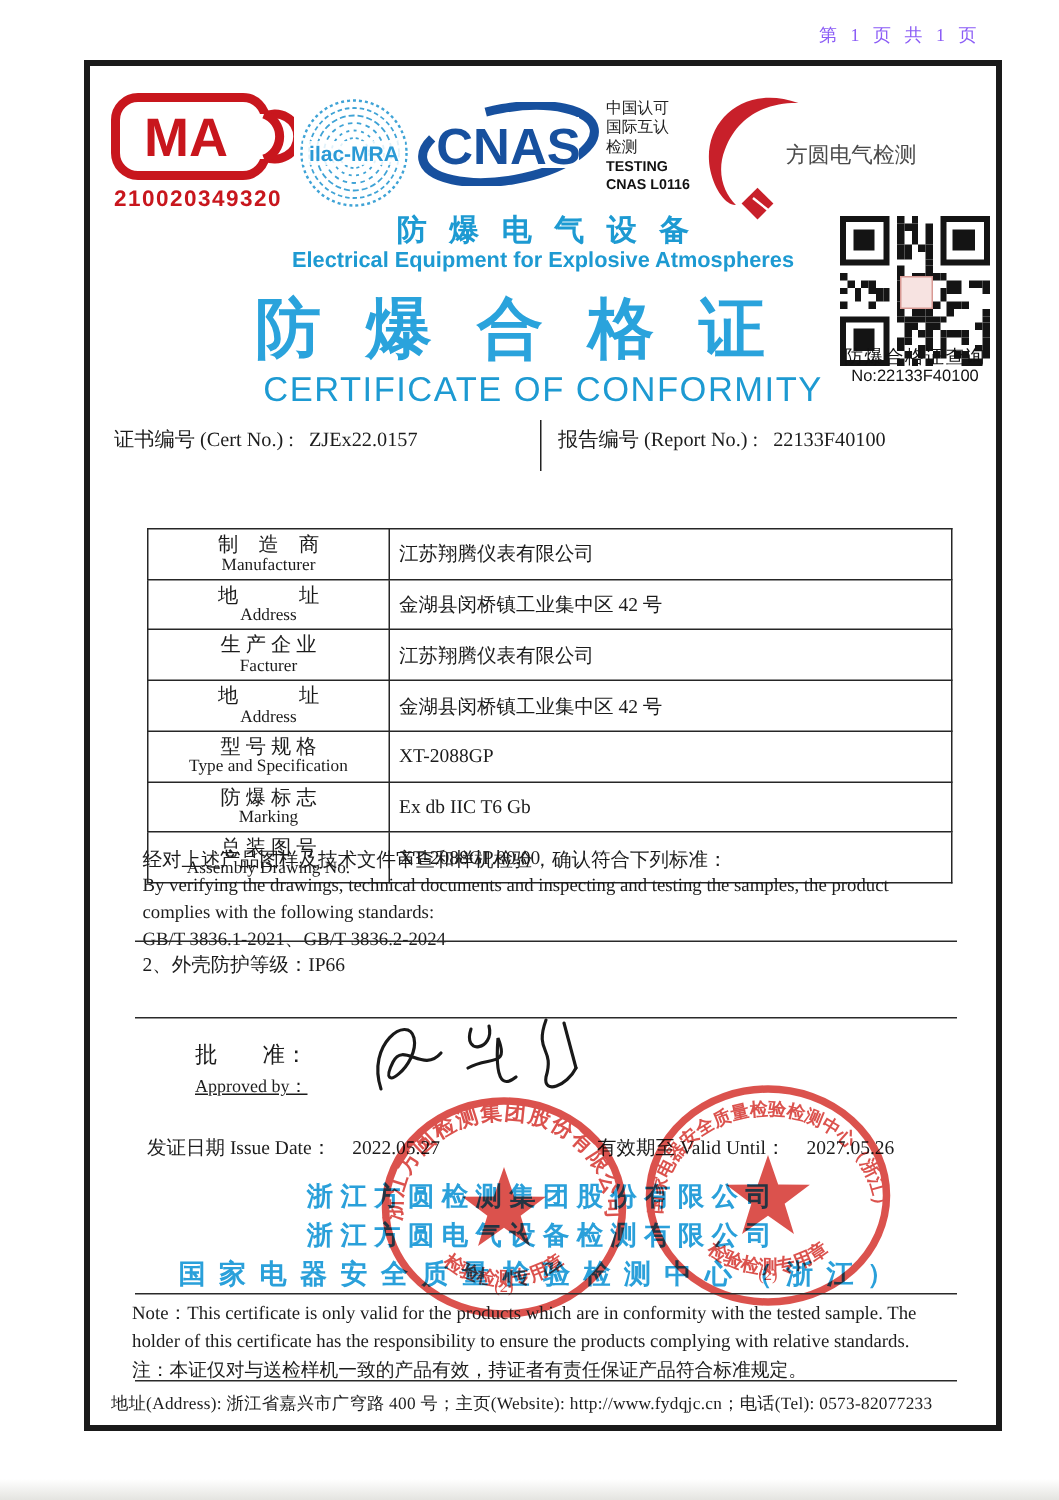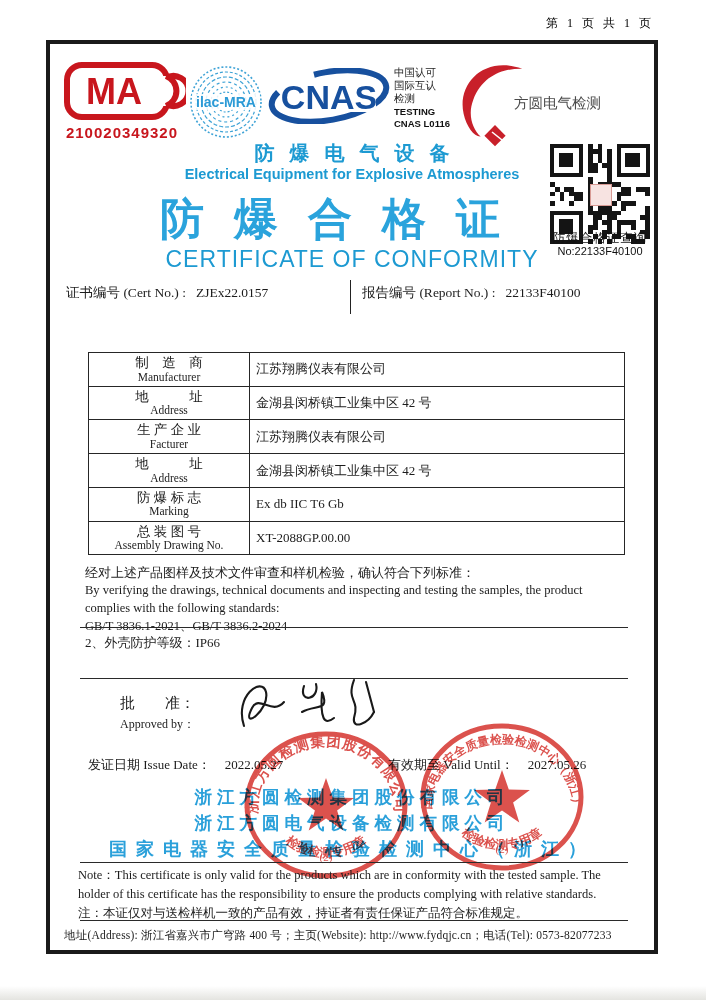--- a/index.html
+++ b/index.html
@@ -3,23 +3,23 @@
 <meta charset="utf-8">
 <style>
   html,body{margin:0;padding:0;}
   body{
     width:706px;height:1000px;position:relative;background:#ffffff;
     font-family:"Liberation Serif","DejaVu Serif",serif;color:#1c1c1c;
     overflow:hidden;
   }
   .abs{position:absolute;}
   
-  .page-num{top:15px;right:52px;font-size:12px;color:#000000;letter-spacing:3px;}
-  
-  .frame{left:46px;top:40px;width:604px;height:906px;border:4px solid #1a1a1a;background:#fff;}
+  .page-num{top:15px;right:52px;font-size:12px;color:#8b5cf6;letter-spacing:3px;}
+  
+  .frame{left:56px;top:40px;width:604px;height:906px;border:4px solid #1a1a1a;background:#fff;}
   .scan-edge{left:0;bottom:0;width:706px;height:14px;background:linear-gradient(#ffffff,#e4e4e0);}
   
   .cma-num{left:10px;top:80px;width:124px;text-align:center;color:#c8161d;font-weight:bold;
     font-size:15px;font-family:"Liberation Sans",sans-serif;letter-spacing:1px;}
   .cnas-side{left:344px;top:22px;font-size:10.5px;line-height:13px;white-space:pre-line;
     font-family:"Liberation Sans",sans-serif;color:#222;}
   .cnas-sub{left:344px;top:62px;font-size:9.5px;line-height:12px;white-space:pre-line;
     font-family:"Liberation Sans",sans-serif;font-weight:bold;color:#111;}
   .fy-logo-text{font-family:"Liberation Sans",sans-serif;}
   
@@ -49,21 +49,21 @@
   .lab-cn{font-size:13.5px;display:block;}
   .lab-en{font-size:11.5px;display:block;}
   td.val{font-size:13px;padding-left:12px;}
   
   .statement{left:35px;top:520px;width:545px;font-size:12.5px;line-height:1.42;}
   .statement .cn{font-size:13px;}
   .hr{border-top:1.5px solid #2a2a2a;left:30px;width:548px;height:0;}
   .remarks{left:35px;top:588px;width:545px;font-size:13px;line-height:1.7;}
   
   .approve-cn{left:70px;top:650px;font-size:15px;}
-  .approve-en{left:70px;top:672px;font-size:12px;}
+  .approve-en{left:70px;top:672px;font-size:12px;text-decoration:underline;}
   
   .dates{left:38px;top:712px;width:545px;font-size:13px;}
   .d-right{position:absolute;left:300px;top:0;}
   .d-val{margin-left:14px;}
   
   .issuers{left:0;top:740px;width:604px;text-align:center;color:#2aa0da;font-weight:bold;}
   .iss-l12{font-size:17.5px;letter-spacing:5px;line-height:26px;}
   .iss-l3{font-size:18px;letter-spacing:9px;line-height:27px;}
   
   .stamp{mix-blend-mode:multiply;opacity:.85;}
@@ -299,20 +299,27 @@
       </tr>
       <tr>
         <td class="lab">
             <span class="lab-cn">地　　　址</span>
             <span class="lab-en">Address</span>
           </td>
         <td class="val">金湖县闵桥镇工业集中区 42 号</td>
       </tr>
       <tr>
         <td class="lab">
+            <span class="lab-cn">型 号 规 格</span>
+            <span class="lab-en">Type and Specification</span>
+          </td>
+        <td class="val">XT-2088GP</td>
+      </tr>
+      <tr>
+        <td class="lab">
             <span class="lab-cn">防 爆 标 志</span>
             <span class="lab-en">Marking</span>
           </td>
         <td class="val">Ex db IIC T6 Gb</td>
       </tr>
       <tr>
         <td class="lab">
             <span class="lab-cn">总 装 图 号</span>
             <span class="lab-en">Assembly Drawing No.</span>
           </td>

